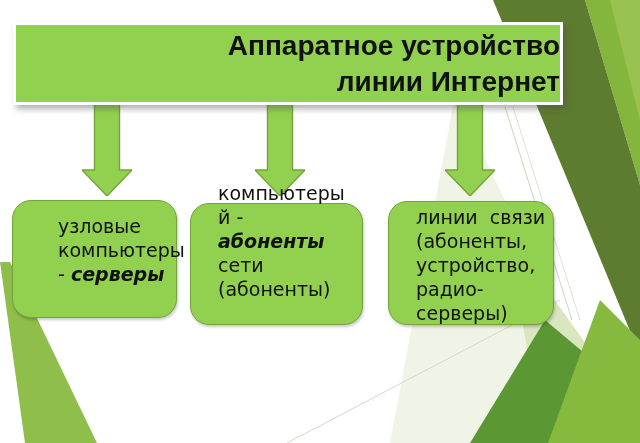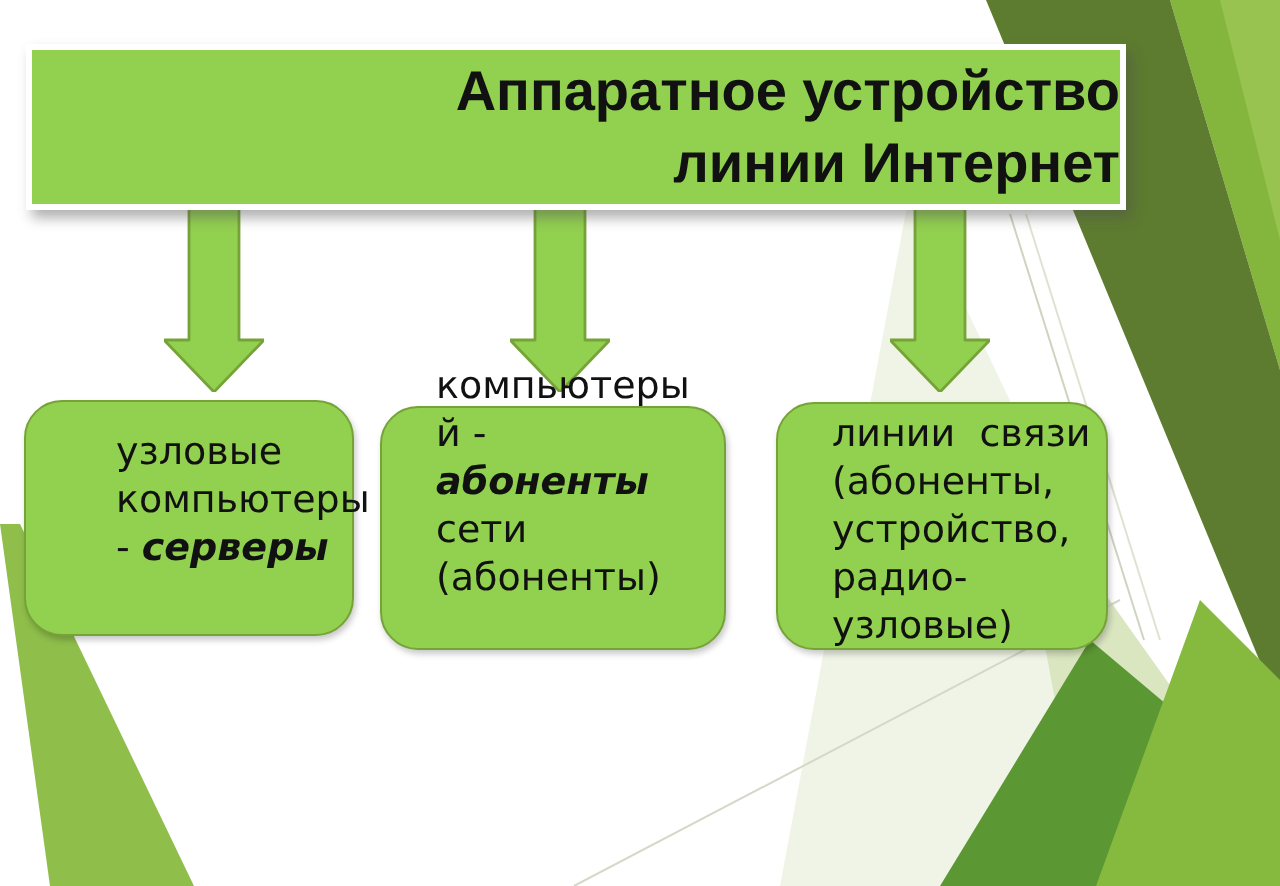--- a/index.html
+++ b/index.html
@@ -100,16 +100,16 @@
       <div class="tline"><span>сети</span></div>
       <div class="tline"><span>(абоненты)</span></div>
     </div>
 
   <div class="card" style="left:388px;top:201px;width:166px;height:124px"></div>
   <div class="card-text" style="left:388px;top:205px;width:142px">
       <div class="tline"><span>линии  связи</span></div>
       <div class="tline"><span>(абоненты,</span></div>
       <div class="tline"><span>устройство,</span></div>
       <div class="tline"><span>радио-</span></div>
-      <div class="tline"><span>узловые)</span></div>
+      <div class="tline"><span>серверы)</span></div>
     </div>
 
 </div>
 
 </body></html>

